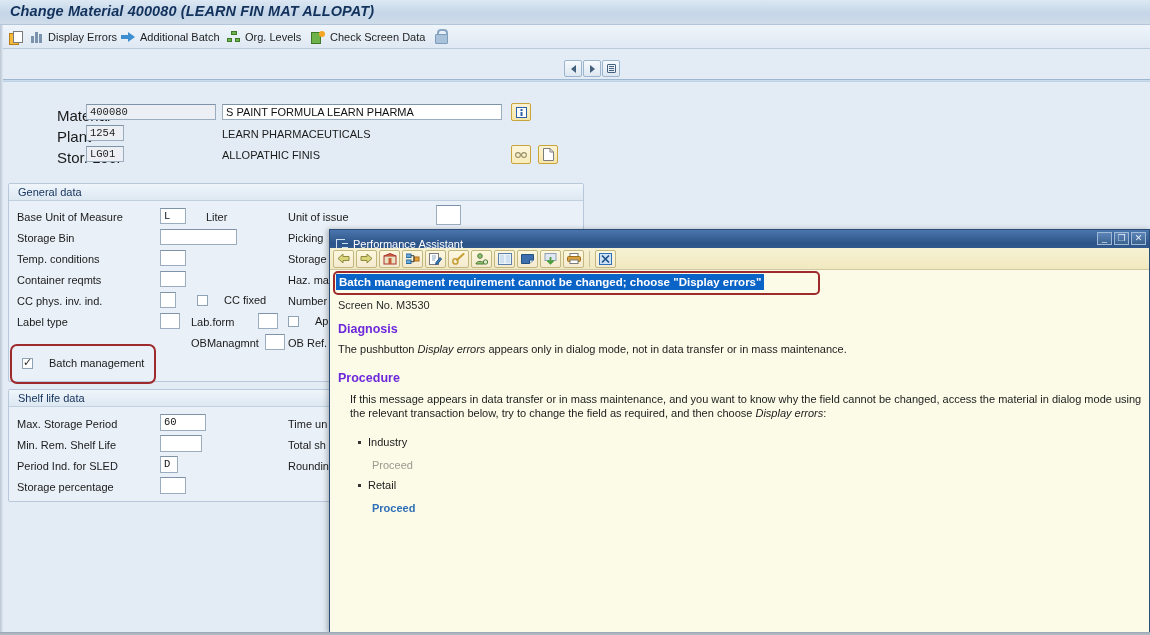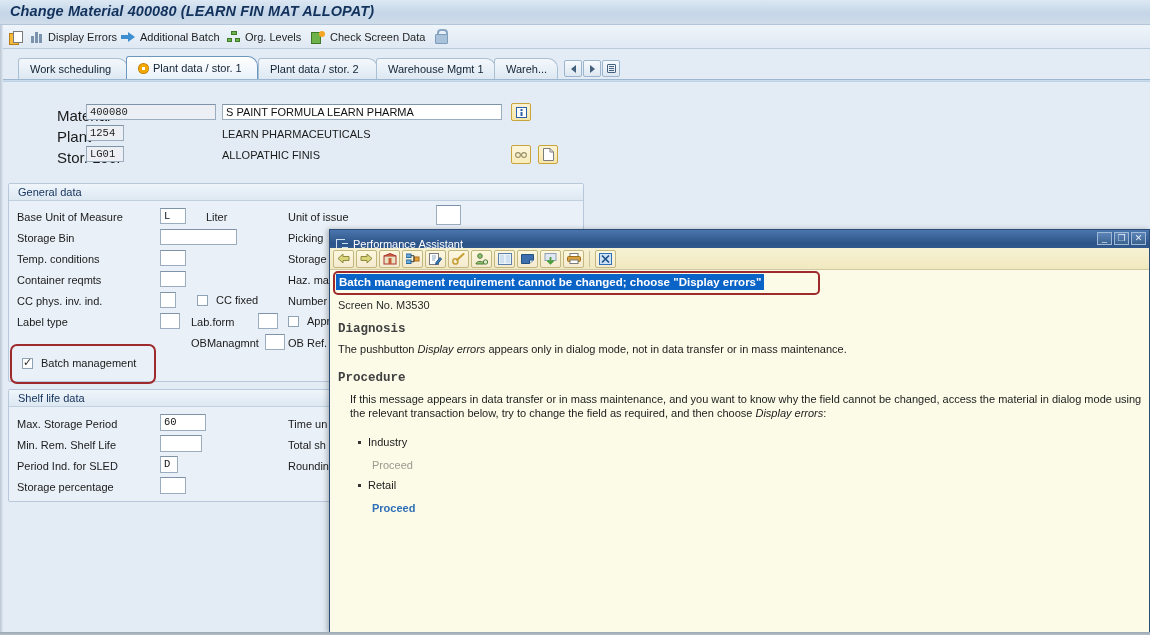--- a/index.html
+++ b/index.html
@@ -137,21 +137,21 @@
     position: absolute; background: #e9f0f7;
     border: 1px solid #b6c8da; border-radius: 2px;
   }
   .group-hd {
     position: absolute; left: 0; top: 0; height: 17px; width: 100%;
     background: linear-gradient(180deg,#eff5fb,#dde8f2);
     border-bottom: 1px solid #c0d0e0;
     font-size: 11px; color: #12325c; padding: 2px 0 0 9px;
   }
   .lbl { position: absolute; font-size: 11px; color: #1a1a1a; white-space: nowrap; }
-  .cb { position: absolute; display: flex; align-items: flex-end; gap: 8px;
+  .cb { position: absolute; display: flex; align-items: flex-end; gap: 16px;
         font-size: 11px; color: #1a1a1a; white-space: nowrap; }
   .cbox { width: 11px; height: 11px; background: #fff; border: 1px solid #8fa3b6;
           display:inline-block; position: relative; flex: none; }
   .cbox.on::after {
     content: "✓"; position: absolute; left: 0px; top: -3px;
     font-size: 11px; color: #2a2a2a; line-height: 12px;
   }
 
   .redbox {
     position: absolute; border: 2px solid #9e2a2b; border-radius: 7px;
@@ -201,21 +201,21 @@
   .pa-body { position: absolute; left: 0; top: 40px; width: 100%; bottom: 0; overflow: hidden; }
   .msg-hl {
     position: absolute; left: 6px; top: 4px;
     background: #0a64c8; color: #fff; font-size: 11.5px; font-weight: bold;
     padding: 2px 3px; white-space: nowrap;
   }
   .msg-redbox { position: absolute; left: 3px; top: 1px; width: 487px; height: 24px;
     border: 2px solid #9e2a2b; border-radius: 5px; }
   .msg-no { position: absolute; left: 8px; top: 29px; font-size: 11px; color: #2b2b2b; }
   .sec-h {
-    position: absolute; left: 8px; font-size: 12.5px; font-weight: bold; color: #404040; font-family: Liberation Mono, monospace;
+    position: absolute; left: 8px; font-size: 12.5px; font-weight: bold; color: #6d28d9;
   }
   .para { position: absolute; left: 8px; font-size: 11px; color: #1c1c1c; line-height: 14px; }
   .para i { font-style: italic; }
   .bullet-item { position: absolute; font-size: 11px; color: #1c1c1c;
      display:flex; align-items:center; gap:7px; }
   .bdot { width: 3px; height: 3px; background: #333; display:inline-block; flex:none; }
   .proceed-dis { position: absolute; font-size: 11px; color: #9a9a8f; }
   .proceed-lnk { position: absolute; font-size: 11px; color: #2f6fb5; font-weight: bold; cursor: default; }
 
   .bottom-strip {
@@ -261,38 +261,20 @@
       </div>
       <div class="tb-item" style="left:308px;">
         <span class="ic ic-check"></span>
         <span class="tb-label">Check Screen Data</span>
       </div>
       <div class="tb-item" style="left:432px;top:2px;">
         <span class="ic ic-lock"></span>
       </div>
     </div>
 
-    <div class="tabstrip">
-      <div class="tab" style="left:18px;width:110px;">
-        <span>Work scheduling</span>
-      </div>
-      <div class="tab active" style="left:126px;width:132px;">
-        <span class="tab-dot"></span>
-        <span>Plant data / stor. 1</span>
-      </div>
-      <div class="tab" style="left:258px;width:120px;">
-        <span>Plant data / stor. 2</span>
-      </div>
-      <div class="tab" style="left:376px;width:120px;">
-        <span>Warehouse Mgmt 1</span>
-      </div>
-      <div class="tab" style="left:494px;width:64px;">
-        <span>Wareh...</span>
-      </div>
-    </div>
     <div class="tab-underline"></div>
     <div class="tabnav" style="left:564px;">
       <span class="tri-l"></span>
     </div>
     <div class="tabnav" style="left:583px;">
       <span class="tri-r"></span>
     </div>
     <div class="tabnav" style="left:602px;">
       <span class="sq-list"></span>
     </div>

